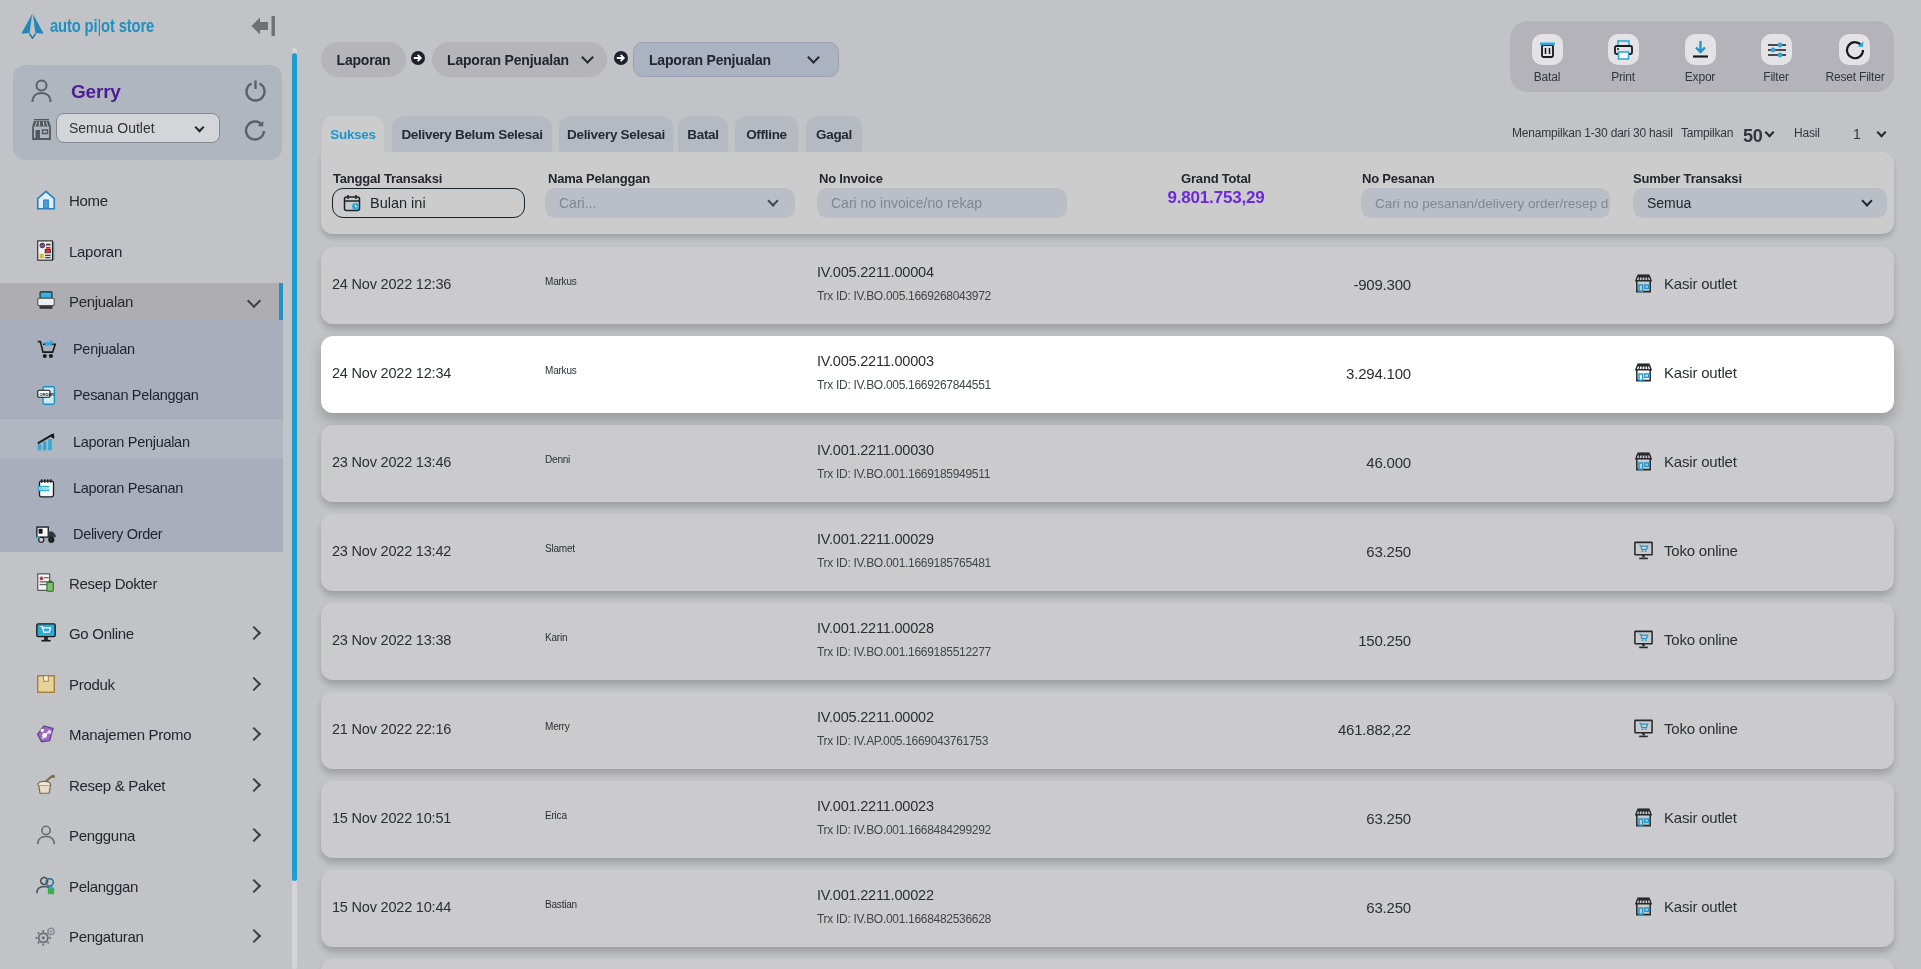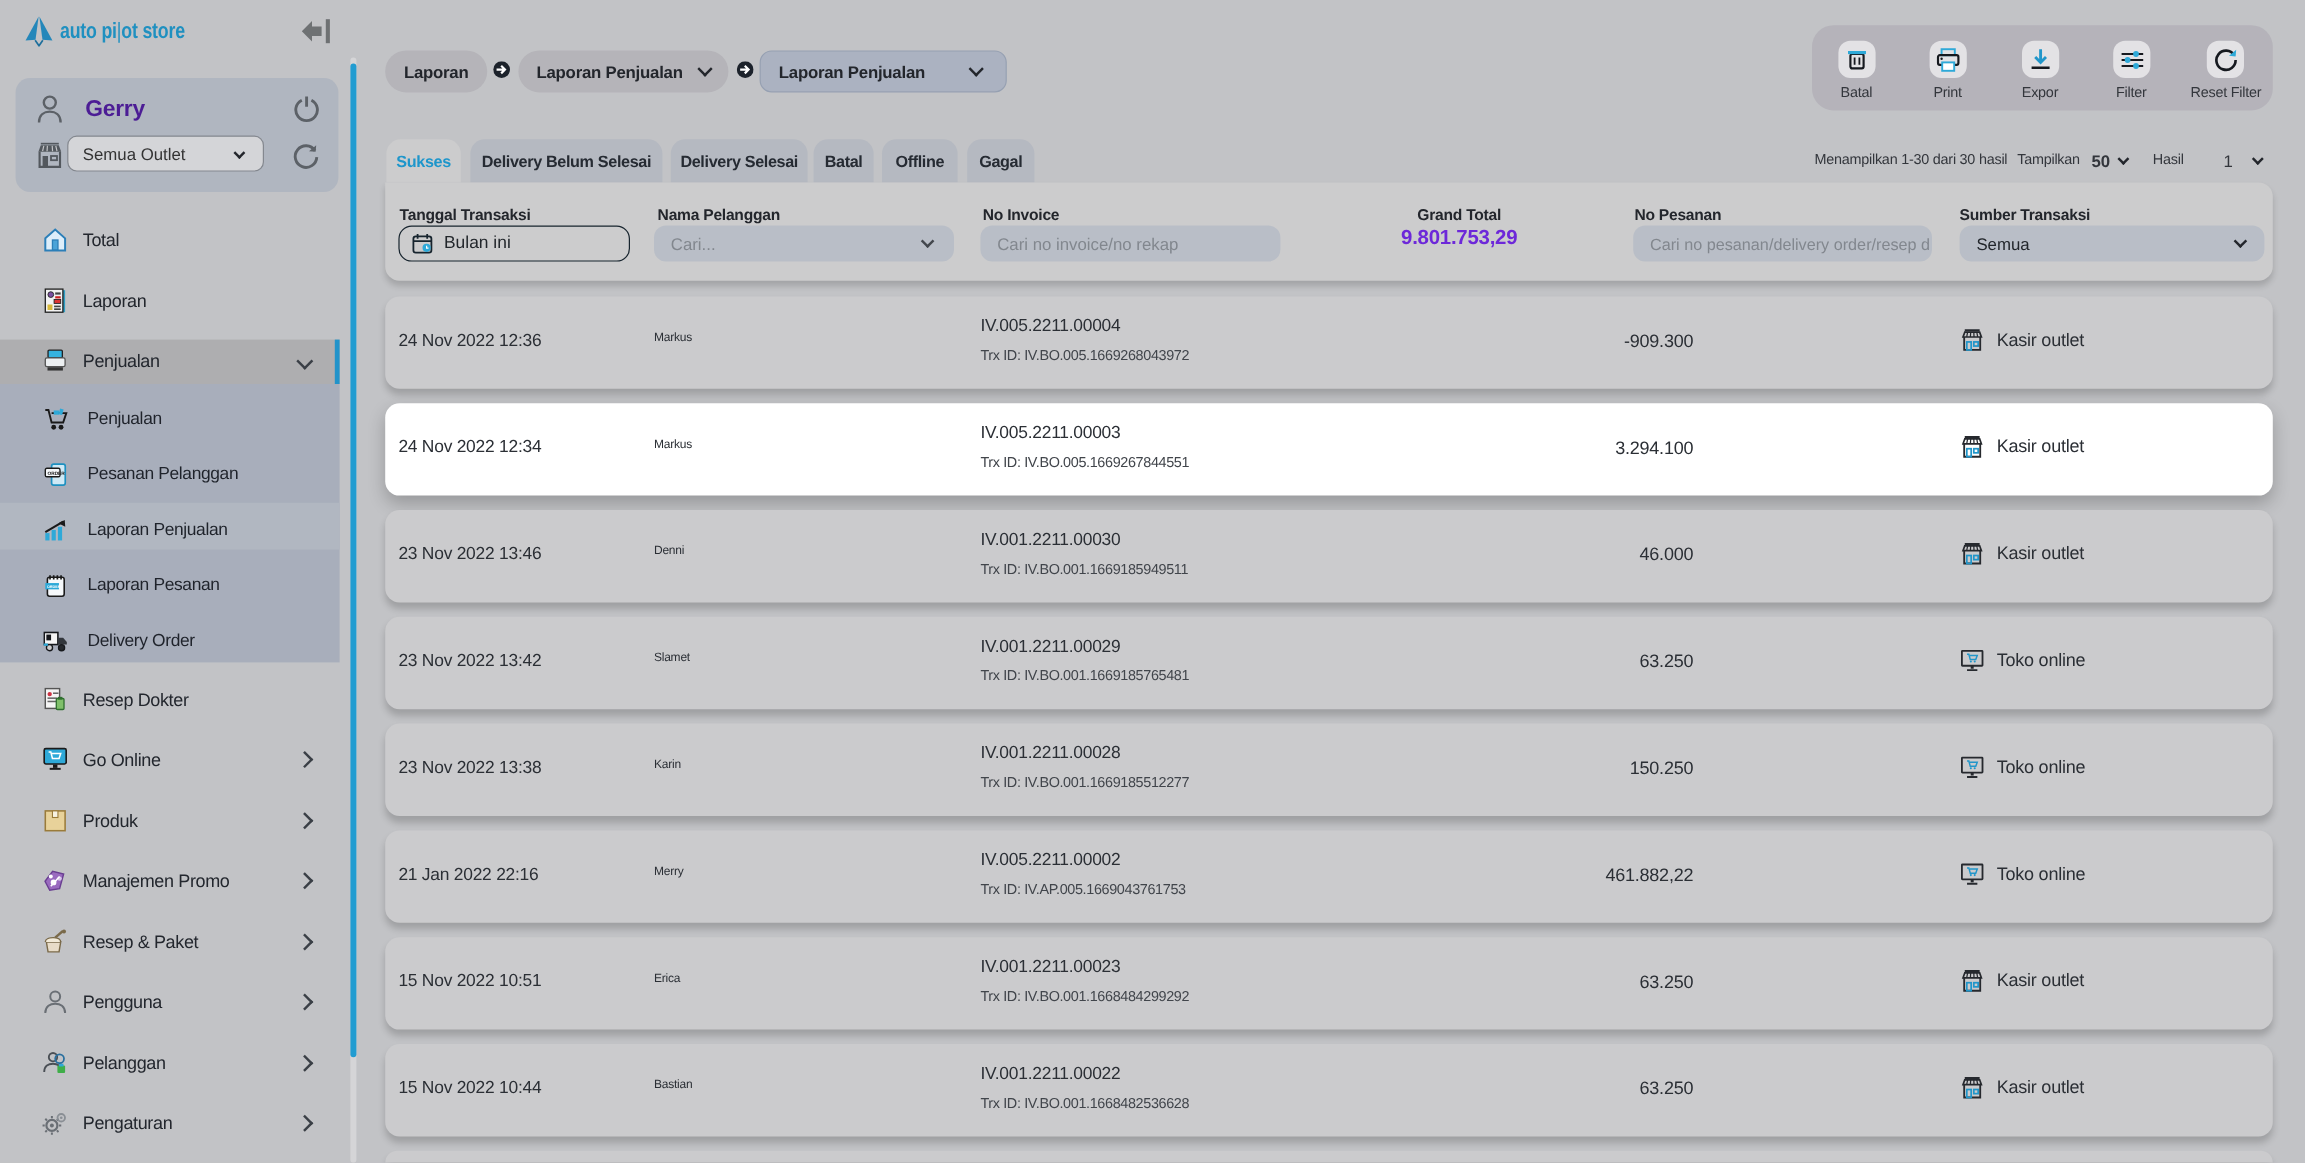--- a/index.html
+++ b/index.html
@@ -110,21 +110,21 @@
 <svg class="abs" style="left:244px; top:120px;" width="22" height="22" viewBox="0 0 22 22">
     <path d="M18.5 5.5 A 9 9 0 1 0 20 11" fill="none" stroke="#5c6167" stroke-width="2.4"></path>
     <path d="M19.5 1 L19 6.5 L13.5 6 Z" fill="#5c6167"></path>
   </svg>
 
 <div class="menu-item" style="top:175px;">
   <svg class="mi-icon" viewBox="0 0 24 24">
       <path d="M3 10.5 L12 2.5 L21 10.5 L21 21.5 L3 21.5 Z" fill="#ddeefa" stroke="#2c7fb8" stroke-width="1.8"></path>
       <rect x="9.5" y="12" width="5" height="9" fill="#4aa3d8" stroke="#2c7fb8" stroke-width="1.2"></rect>
     </svg>
-  <span class="mi-label">Total</span>
+  <span class="mi-label">Home</span>
 </div>
 <div class="menu-item" style="top:226px;">
   <svg class="mi-icon" viewBox="0 0 24 24">
       <rect x="5" y="2" width="16" height="20" fill="#2e9ec4"></rect>
       <rect x="3" y="1" width="16" height="21" fill="#f2f2f2" stroke="#222" stroke-width="1.2"></rect>
       <circle cx="8" cy="6" r="2.6" fill="#7a4fa0" stroke="#222" stroke-width="0.8"></circle>
       <rect x="12" y="4" width="5" height="2" fill="#444"></rect>
       <rect x="12" y="7.5" width="5" height="2" fill="#cc2222"></rect>
       <rect x="11" y="10.5" width="6" height="3.5" fill="#dd3333" stroke="#222" stroke-width="0.8"></rect>
       <rect x="5" y="15" width="4.5" height="5" fill="#d8b93c"></rect>
@@ -333,21 +333,21 @@
 
 <div class="tab" id="tab-active" style="left:322px; width:62px;">Sukses</div>
 <div class="tab" style="left:392px; width:160px;">Delivery Belum Selesai</div>
 <div class="tab" style="left:559px; width:114px;">Delivery Selesai</div>
 <div class="tab" style="left:678px; width:50px;">Batal</div>
 <div class="tab" style="left:735px; width:63px;">Offline</div>
 <div class="tab" style="left:806px; width:56px;">Gagal</div>
 
 <div class="rl" style="left:1512px;">Menampilkan 1-30 dari 30 hasil</div>
 <div class="rl" style="left:1681px;">Tampilkan</div>
-<div class="rl" style="left:1743px; font-size:14px; font-weight:bold;">50</div>
+<div class="rl" style="left:1743px; font-size:18px; font-weight:bold;">50</div>
 <span class="chev-d rlc" style="left:1766px;"></span>
 <div class="rl" style="left:1794px;">Hasil</div>
 <div class="rl" style="left:1853px; font-size:14px;">1</div>
 <span class="chev-d rlc" style="left:1878px;"></span>
 
 <div id="filtercard">
   <div class="fl" style="left:12px;">Tanggal Transaksi</div>
   <div id="datein">
       <svg style="margin-left:10px;" width="18" height="18" viewBox="0 0 18 18">
         <rect x="1.5" y="3" width="15" height="13.5" rx="2" fill="none" stroke="#17242e" stroke-width="1.5"></rect>
@@ -454,21 +454,21 @@
           <path d="M6.5 5.5 h1.6 l1.2 4.6 h4.8 l1.3 -3.6 h-6.3" fill="none" stroke="#2196ca" stroke-width="1.3"></path>
           <circle cx="9.8" cy="11.8" r="0.9" fill="#2196ca"></circle>
           <circle cx="13.2" cy="11.8" r="0.9" fill="#2196ca"></circle>
           <rect x="9.7" y="15.5" width="2.6" height="2.6" fill="#26292e"></rect>
           <path d="M6.5 19.3 h9" stroke="#26292e" stroke-width="1.7"></path>
         </svg>
         <span>Toko online</span>
       </span>
   </div>
   <div class="row" style="top:692px;">
-    <span class="rc1">21 Jan 2022 22:16</span>
+    <span class="rc1">21 Nov 2022 22:16</span>
     <span class="rc2">Merry</span>
     <span class="rc3a">IV.005.2211.00002</span>
     <span class="rc3b">Trx ID: IV.AP.005.1669043761753</span>
     <span class="rc4">461.882,22</span>
     <span class="rc5">
         <svg viewBox="0 0 22 22">
           <rect x="2" y="2.5" width="18" height="13" rx="0.5" fill="none" stroke="#26292e" stroke-width="1.6"></rect>
           <path d="M6.5 5.5 h1.6 l1.2 4.6 h4.8 l1.3 -3.6 h-6.3" fill="none" stroke="#2196ca" stroke-width="1.3"></path>
           <circle cx="9.8" cy="11.8" r="0.9" fill="#2196ca"></circle>
           <circle cx="13.2" cy="11.8" r="0.9" fill="#2196ca"></circle>

